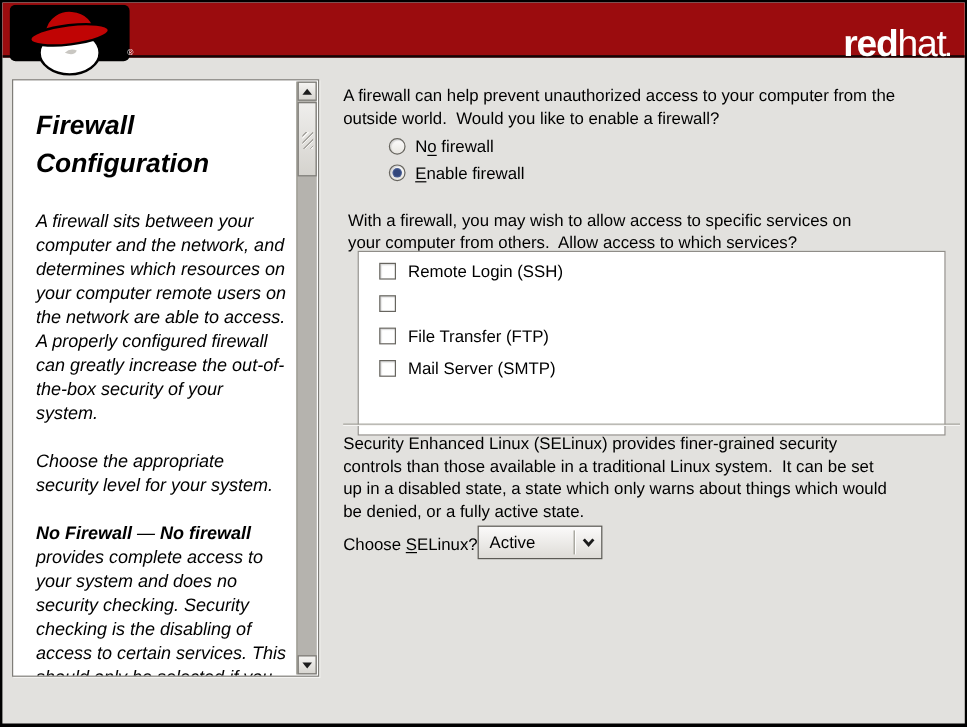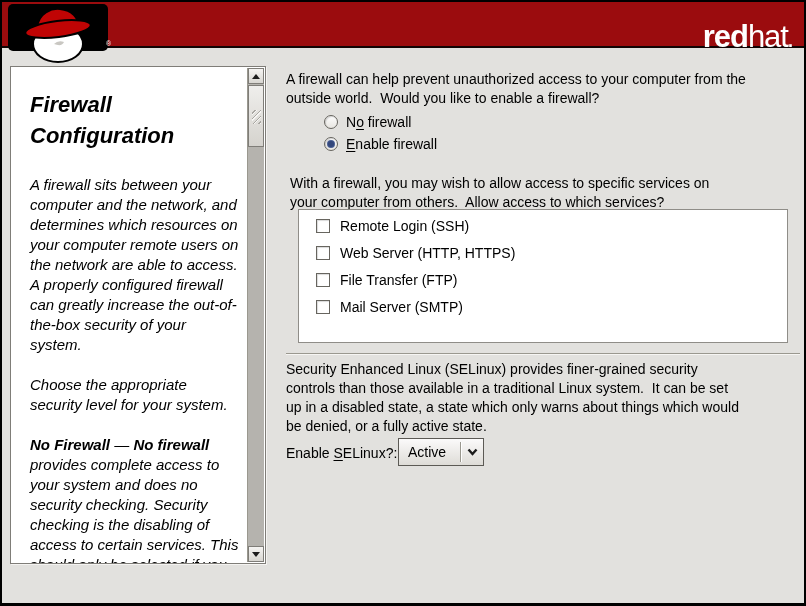--- a/index.html
+++ b/index.html
@@ -82,36 +82,36 @@
     border:1px solid #67655f; position:relative; flex:none;
     box-shadow:inset 1px 1px 1px rgba(0,0,0,.15);
   }
   .radio.sel::after {
     content:""; position:absolute; left:3px; top:3px; width:6px; height:6px;
     border-radius:50%; background:#33477b; box-shadow:0 0 0 1px #4a5f94;
   }
   .mn { text-decoration:underline; text-underline-offset:2px; }
   
   .services-box {
-    position:absolute; left:296px; top:207px; width:490px; height:134px;
+    position:absolute; left:296px; top:207px; width:490px; height:154px;
     background:#fff; border:1px solid #8f8d88;
   }
   .svc-row { display:flex; align-items:center; gap:10px; height:23px; margin:4px 0 0 17px; font-size:14px; }
   .checkbox {
     width:14px; height:14px; flex:none;
     background:#fff; border:1px solid #67655f;
     box-shadow:inset 1px 1px 1px rgba(0,0,0,.15);
   }
   
   .sep { position:absolute; left:284px; top:351px; width:514px; height:2px;
     border-top:1px solid #9a988f; border-bottom:1px solid #f6f5f3; }
   
   .selinux-label { position:absolute; left:284px; top:443px; font-size:14px; }
   .combo {
-    position:absolute; left:396px; top:436px; width:86px; height:28px;
+    position:absolute; left:396px; top:436px; width:104px; height:28px;
     background:linear-gradient(#fbfafa,#dedcd7);
     border:1px solid #5c5a55;
     display:flex; align-items:center; cursor:default;
   }
   .combo .val { flex:1; padding-left:9px; font-size:14px; }
   .combo .div { width:1px; height:20px; background:#9a988f; box-shadow:1px 0 0 #fff; }
   .combo .arr { width:22px; display:flex; justify-content:center; align-items:center; }
   
   .btn {
     position:absolute; height:29px;
@@ -179,37 +179,36 @@
 
 <div class="rtext services-intro">With a firewall, you may wish to allow access to specific services on your computer from others.  Allow access to which services?</div>
 
 <div class="services-box">
   <div class="svc-row">
     <span class="checkbox"></span>
     <span>Remote Login (SSH)</span>
   </div>
   <div class="svc-row">
     <span class="checkbox"></span>
-    <span>Web Server (HTTP, HTTPS)</span>
   </div>
   <div class="svc-row">
     <span class="checkbox"></span>
     <span>File Transfer (FTP)</span>
   </div>
   <div class="svc-row">
     <span class="checkbox"></span>
     <span>Mail Server (SMTP)</span>
   </div>
 </div>
 
 <div class="sep"></div>
 
 <div class="rtext selinux-text">Security Enhanced Linux (SELinux) provides finer-grained security controls than those available in a traditional Linux system.  It can be set up in a disabled state, a state which only warns about things which would be denied, or a fully active state.</div>
 
-<div class="selinux-label"><span>Enable </span><span class="mn">S</span><span>ELinux?:</span></div>
+<div class="selinux-label"><span>Choose </span><span class="mn">S</span><span>ELinux?:</span></div>
 
 <div class="combo">
   <span class="val">Active</span>
   <span class="div"></span>
   <span class="arr">
     <svg width="11" height="8" viewBox="0 0 11 8">
         <path d="M1.5 1.5 L5.5 6 L9.5 1.5" fill="none" stroke="#1c1c1c" stroke-width="2.4"></path>
       </svg>
   </span>
 </div>

